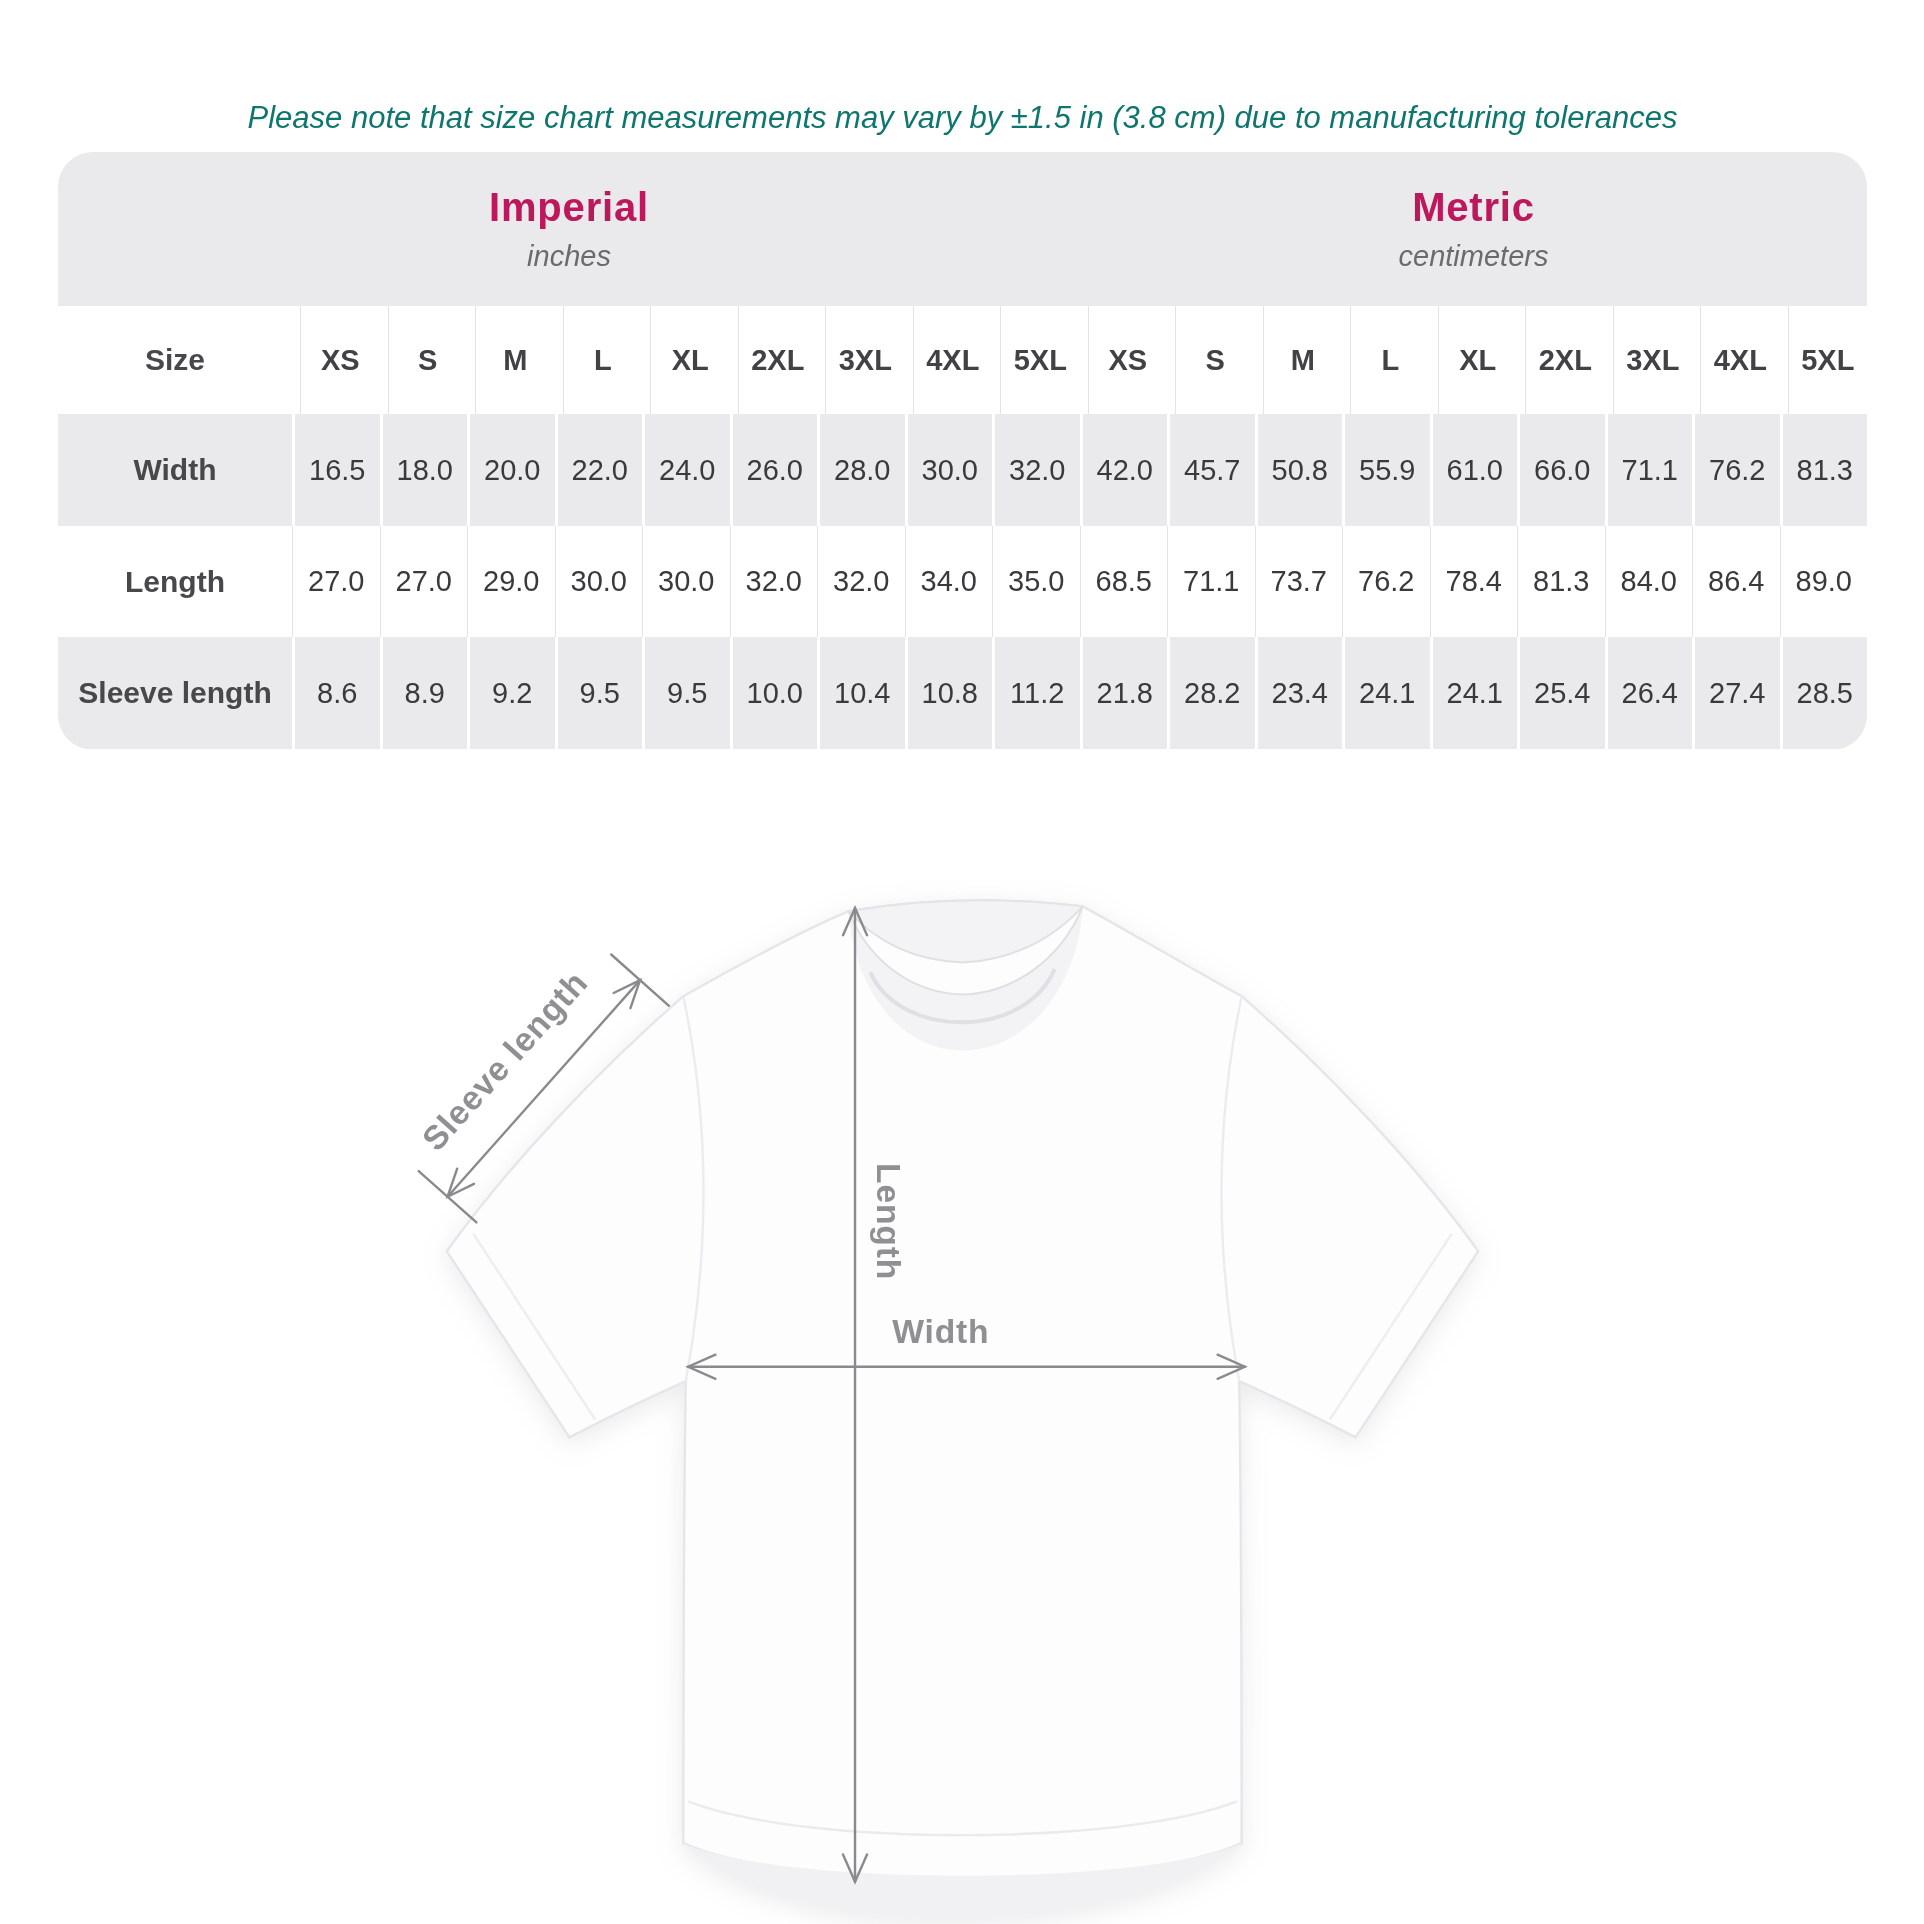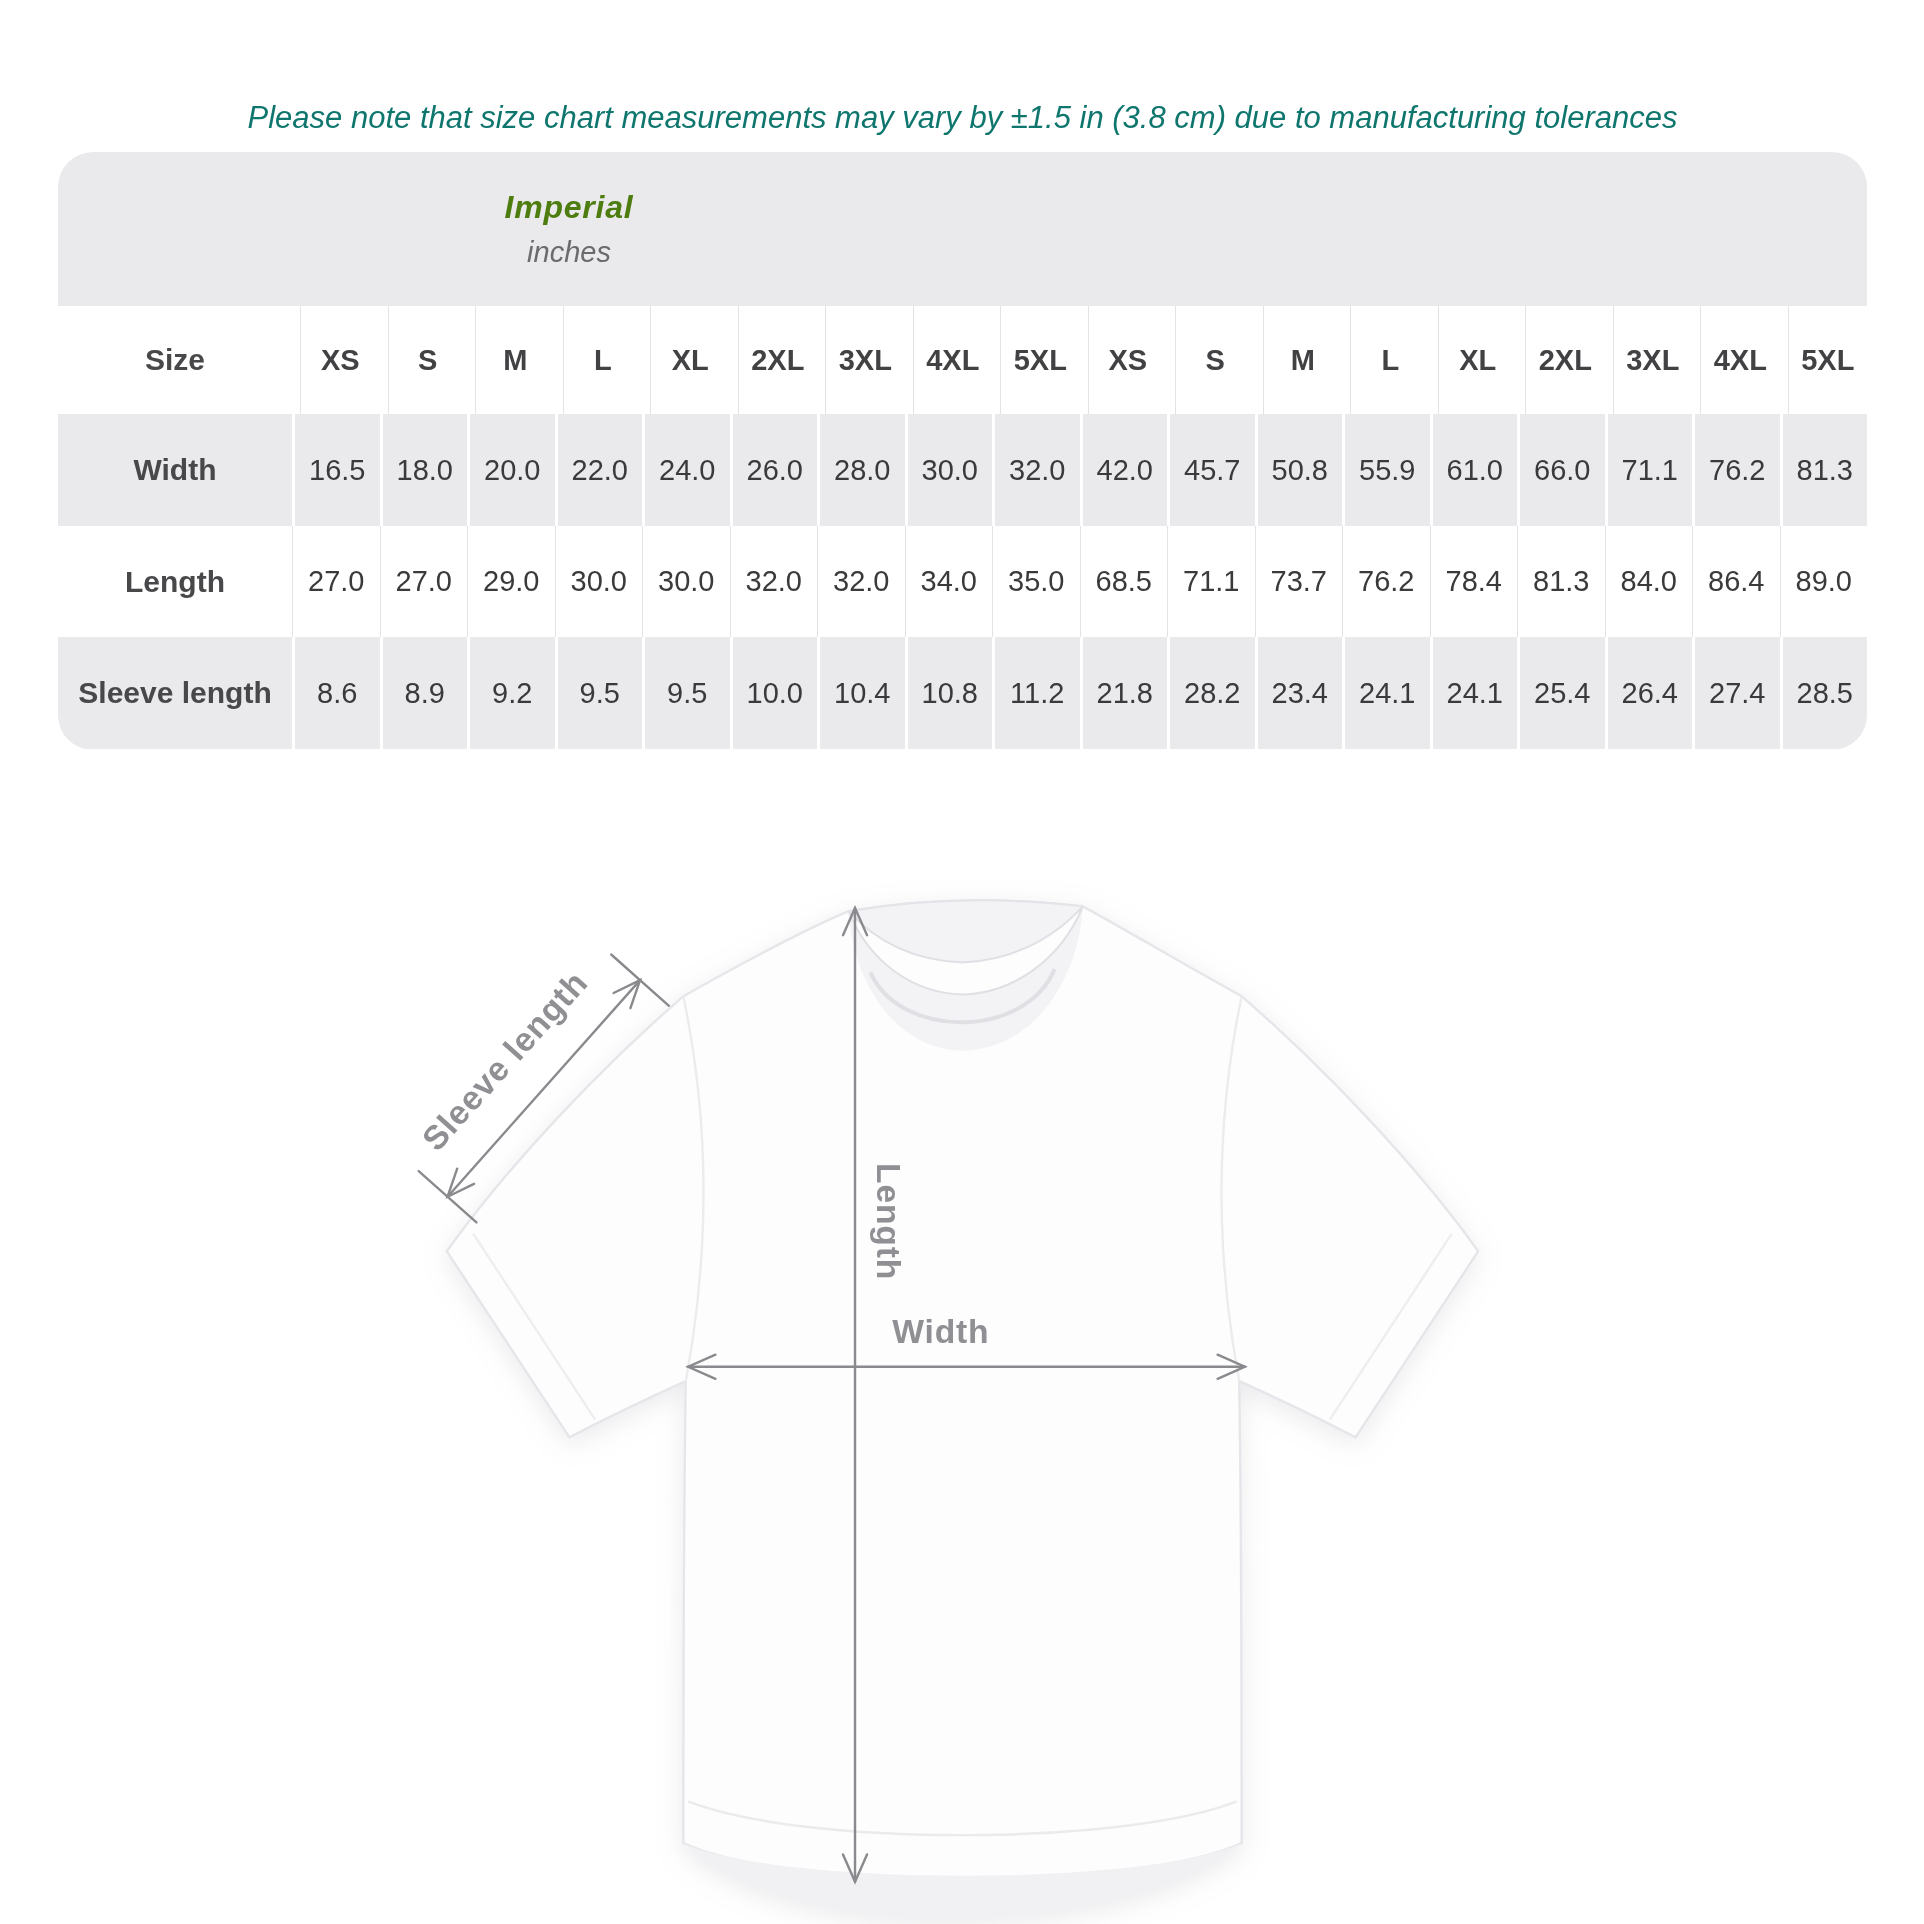--- a/index.html
+++ b/index.html
@@ -21,21 +21,21 @@
   .chart{
     position:absolute;left:58px;top:152px;
     width:1809px;height:598px;
     border-radius:35px;
     overflow:hidden;
   }
   .thead{display:flex;height:154px;background:#eae9eb;}
   .th{display:flex;flex-direction:column;align-items:center;justify-content:center;gap:9.6px;}
   .th-left{width:1022px;}
   .th-right{flex:1;}
-  .th .t{font-size:32px;font-weight:bold;font-style:italic;color:#4d7c0f;letter-spacing:0.8px;}
+  .th .t{font-size:40px;font-weight:bold;color:#be185d;letter-spacing:0.8px;}
   .th .s{font-size:29px;font-style:italic;color:#6b6b6e;}
   .tgrid{
     display:grid;
     grid-template-columns:234px repeat(18, 1fr);
     grid-template-rows:108px 112px 111px 112px;
   }
   .c{
     display:flex;align-items:center;justify-content:center;
     font-size:29px;color:#3a3a3c;
   }
@@ -56,20 +56,24 @@
 </head>
 <body>
 
 <p class="note">Please note that size chart measurements may vary by ±1.5 in (3.8 cm) due to manufacturing tolerances</p>
 
 <div class="chart">
   <div class="thead">
     <div class="th th-left">
       <div class="t">Imperial</div>
       <div class="s">inches</div>
+    </div>
+    <div class="th th-right">
+      <div class="t">Metric</div>
+      <div class="s">centimeters</div>
     </div>
   </div>
   <div class="tgrid" id="grid">
       <div class="c row-w lbl">Size</div>
       <div class="c row-w hdr sep">XS</div>
       <div class="c row-w hdr sep">S</div>
       <div class="c row-w hdr sep">M</div>
       <div class="c row-w hdr sep">L</div>
       <div class="c row-w hdr sep">XL</div>
       <div class="c row-w hdr sep">2XL</div>

